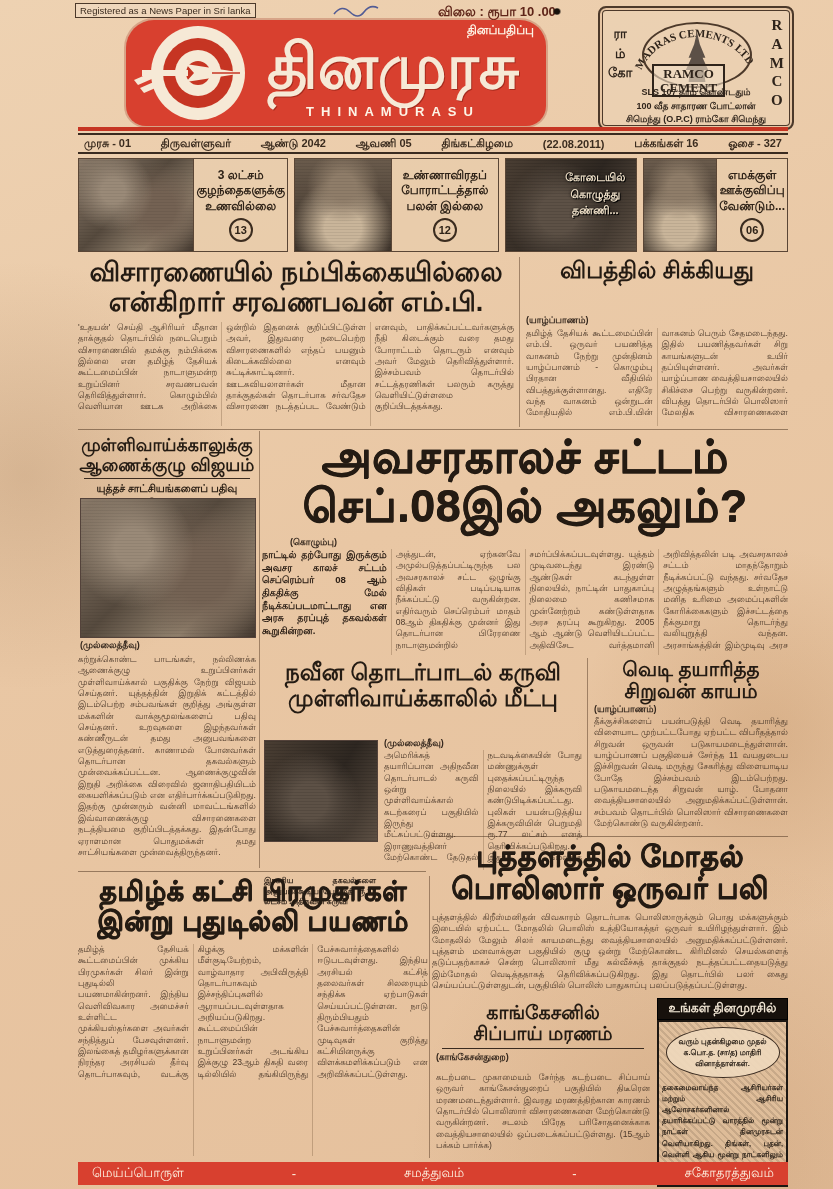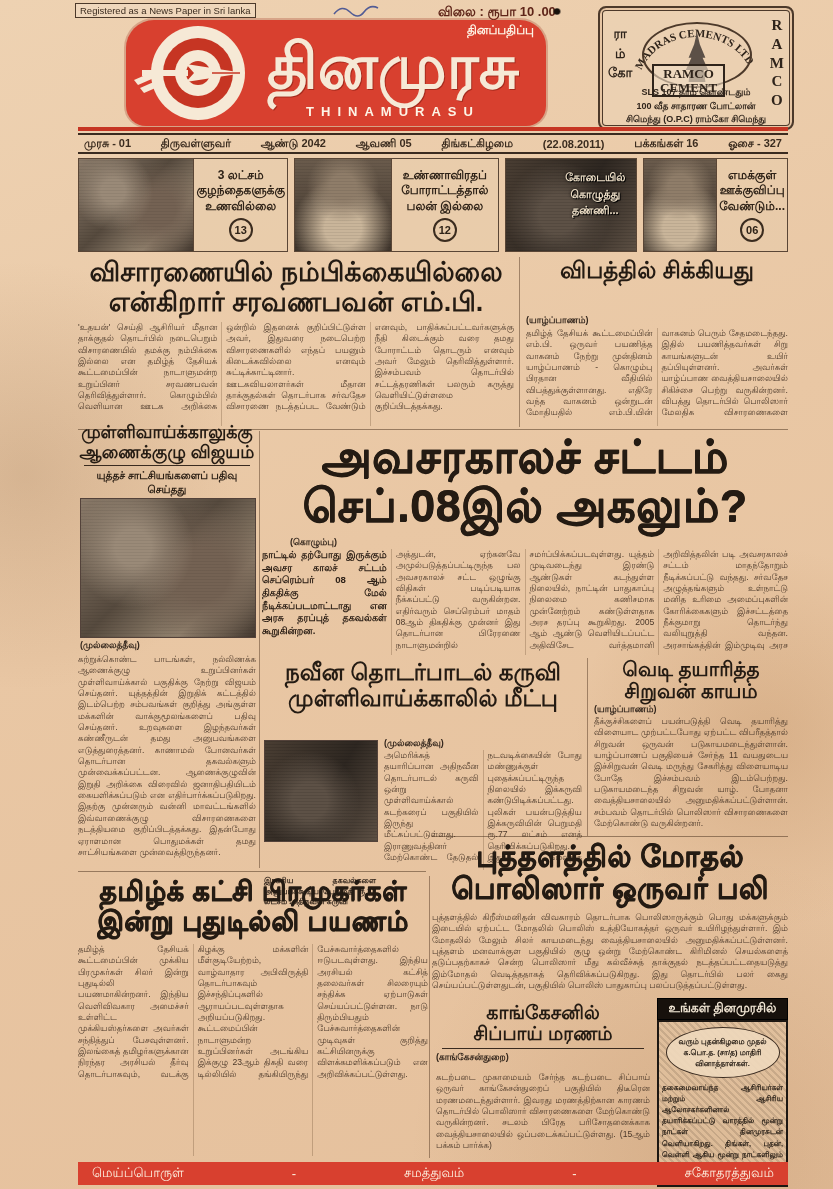--- a/index.html
+++ b/index.html
@@ -189,21 +189,21 @@
     <span class="ln">விபத்தில் சிக்கியது</span>
   </div>
   <div class="abs pl" style="left:526px;top:315px;width:262px;">(யாழ்ப்பாணம்)</div>
   <div class="abs b cols2" style="left:526px;top:328px;width:262px;height:98px;">
     <p>தமிழ்த் தேசியக் கூட்டமைப்பின் எம்.பி. ஒருவர் பயணித்த வாகனம் நேற்று முன்தினம் யாழ்ப்பாணம் - கொழும்பு பிரதான வீதியில் விபத்துக்குள்ளானது. எதிரே வந்த வாகனம் ஒன்றுடன் மோதியதில் எம்.பி.யின் வாகனம் பெரும் சேதமடைந்தது. இதில் பயணித்தவர்கள் சிறு காயங்களுடன் உயிர் தப்பியுள்ளனர். அவர்கள் யாழ்ப்பாண வைத்தியசாலையில் சிகிச்சை பெற்று வருகின்றனர். விபத்து தொடர்பில் பொலிஸார் மேலதிக விசாரணைகளை மேற்கொண்டு வருகின்றனர். (சப)</p>
   </div>
 
   <div class="hline" style="left:78px;top:429px;width:710px;"></div>
   <div class="vline" style="left:259px;top:431px;height:437px;"></div>
 
-  <div class="abs" style="left:78px;top:423px;width:178px;">
+  <div class="abs" style="left:78px;top:436px;width:178px;">
     <div class="h" style="font-size:17.5px;">
       <span class="ln">முள்ளிவாய்க்காலுக்கு</span>
       <span class="ln">ஆணைக்குழு விஜயம்</span>
     </div>
     <div class="rule"></div>
     <div class="subhead">யுத்தச் சாட்சியங்களைப் பதிவு செய்தது</div>
   </div>
   <div class="photo" style="left:80px;top:498px;width:174px;height:138px;"></div>
   <div class="abs pl" style="left:80px;top:640px;width:174px;">(முல்லைத்தீவு)</div>
   <div class="abs b" style="left:78px;top:654px;width:178px;height:212px;">

